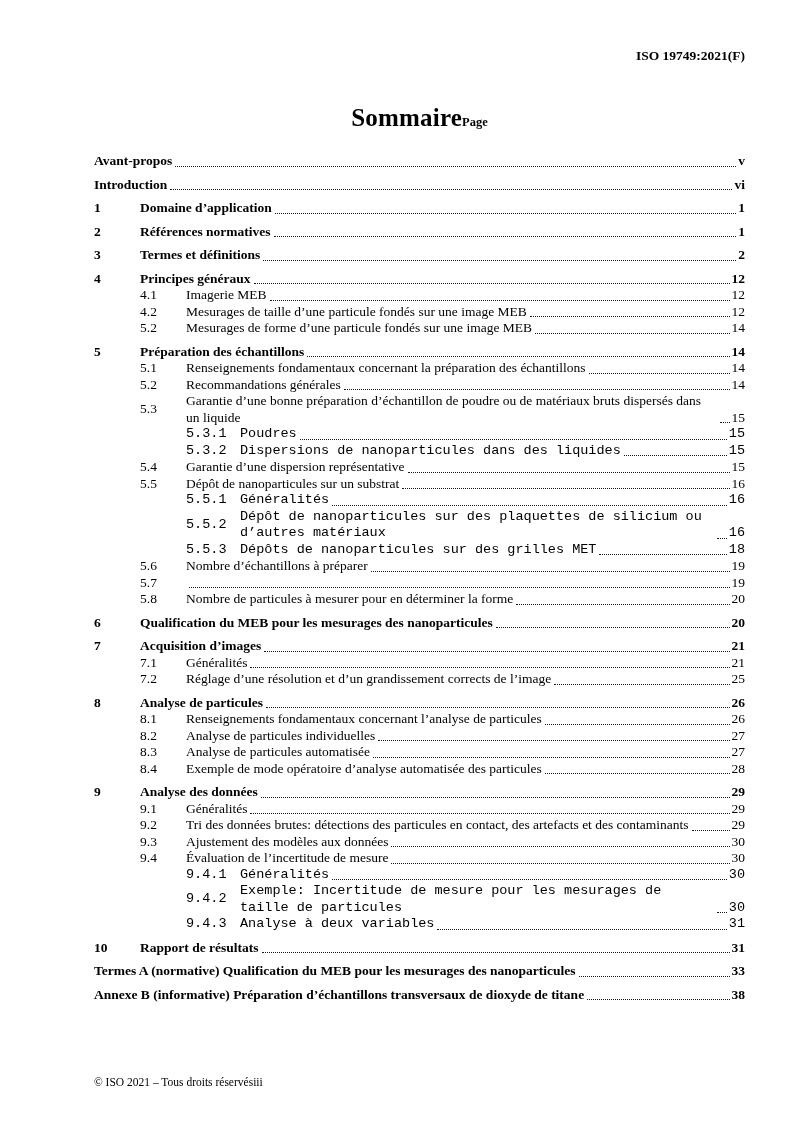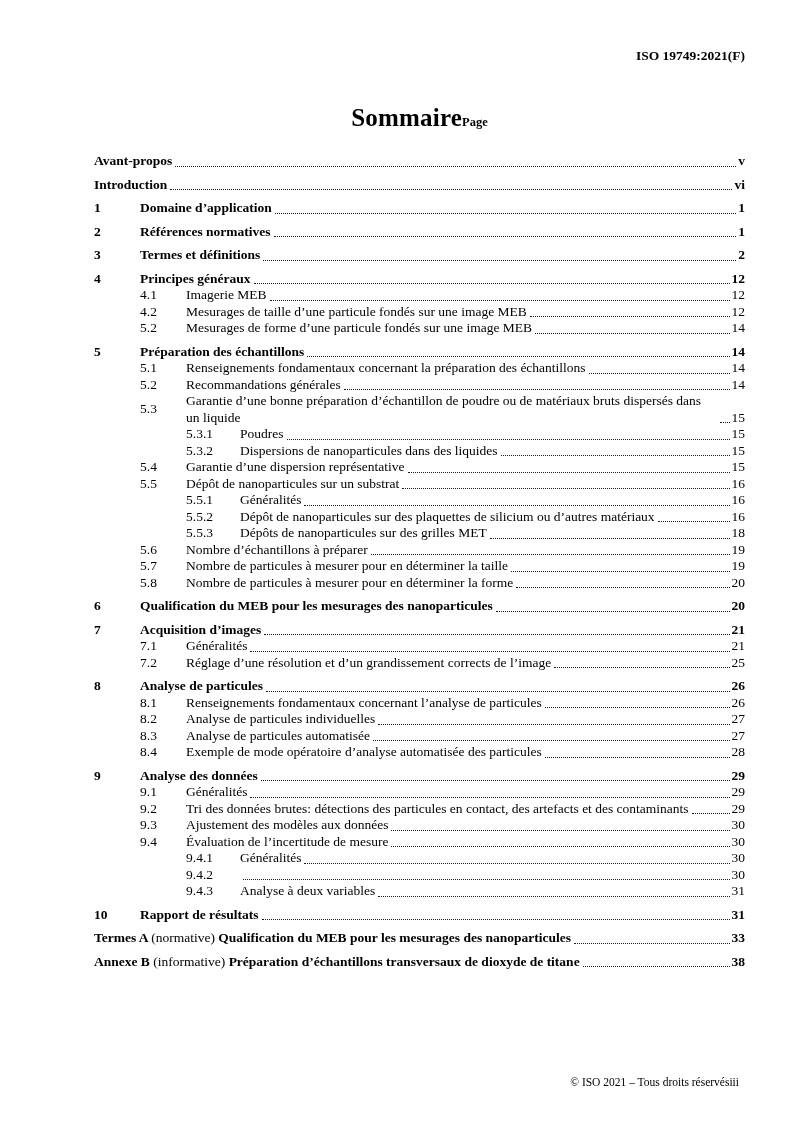--- a/index.html
+++ b/index.html
@@ -39,47 +39,47 @@
   }
   .toc-list { font-size: 13.5px; line-height: 16.5px; }
 
   .toc-row { display: flex; align-items: center; }
   .toc-row.front:not(:first-child),
   .toc-row.ch,
   .toc-row.annex { margin-top: 7px; }
 
   .toc-num  { flex: 0 0 46px; }
   .s1 { padding-left: 46px; }
-  .s2 { padding-left: 92px; }
+  .s2 { padding-left: 92px; font-family: Liberation Mono, monospace; }
   .s2 .toc-num { flex-basis: 54px; }
 
   .toc-title { flex: 0 1 auto; }
   .toc-title.hang { padding-left: 46px; text-indent: -46px; }
 
   .leader {
     flex: 1 1 10px;
     min-width: 10px;
     align-self: flex-end;
     border-bottom: 1.5px dotted #1a1a1a;
     margin: 0 2px 3px 3px;
   }
   .toc-page { flex: 0 0 auto; align-self: flex-end; }
 
   .front .toc-title, .front .toc-page,
   .ch .toc-num, .ch .toc-title, .ch .toc-page,
   .annex .toc-page, .b { font-weight: bold; }
-  .reg { font-weight: normal; }
+  .reg { font-weight: bold; }
 
   .footer {
     position: absolute;
     left: 94px;
-    right: 54px;
+    right: 48px;
     bottom: 34px;
     display: flex;
-    justify-content: flex-end;
+    justify-content: flex-start;
     font-size: 11.5px;
   }
 </style>
 </head>
 <body>
 
 <div class="page">
 
   <div class="doc-ref">ISO 19749:2021(F)</div>
 
@@ -208,21 +208,20 @@
         <span class="toc-page">18</span>
       </div>
       <div class="toc-row s1">
         <span class="toc-num">5.6</span>
         <span class="toc-title">Nombre d’échantillons à préparer</span>
         <span class="leader"></span>
         <span class="toc-page">19</span>
       </div>
       <div class="toc-row s1">
         <span class="toc-num">5.7</span>
-        <span class="toc-title">Nombre de particules à mesurer pour en déterminer la taille</span>
         <span class="leader"></span>
         <span class="toc-page">19</span>
       </div>
       <div class="toc-row s1">
         <span class="toc-num">5.8</span>
         <span class="toc-title">Nombre de particules à mesurer pour en déterminer la forme</span>
         <span class="leader"></span>
         <span class="toc-page">20</span>
       </div>
       <div class="toc-row ch">
@@ -310,20 +309,21 @@
         <span class="toc-page">30</span>
       </div>
       <div class="toc-row s2">
         <span class="toc-num">9.4.1</span>
         <span class="toc-title">Généralités</span>
         <span class="leader"></span>
         <span class="toc-page">30</span>
       </div>
       <div class="toc-row s2">
         <span class="toc-num">9.4.2</span>
+        <span class="toc-title">Exemple: Incertitude de mesure pour les mesurages de taille de particules</span>
         <span class="leader"></span>
         <span class="toc-page">30</span>
       </div>
       <div class="toc-row s2">
         <span class="toc-num">9.4.3</span>
         <span class="toc-title">Analyse à deux variables</span>
         <span class="leader"></span>
         <span class="toc-page">31</span>
       </div>
       <div class="toc-row ch">

